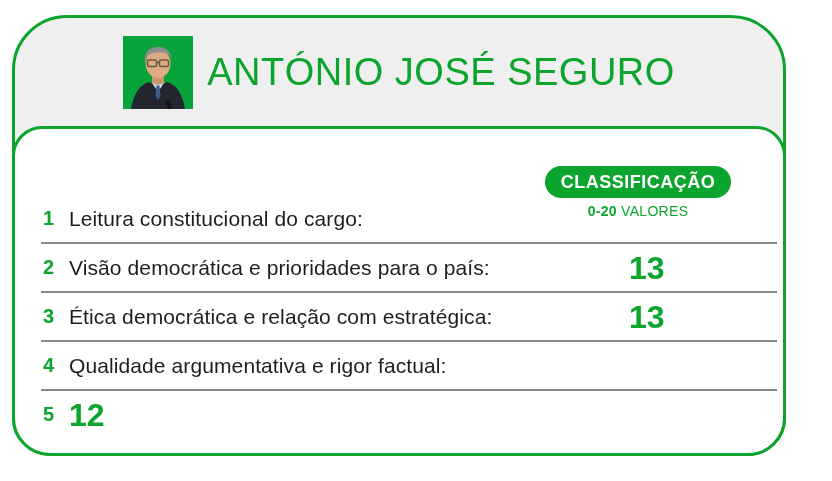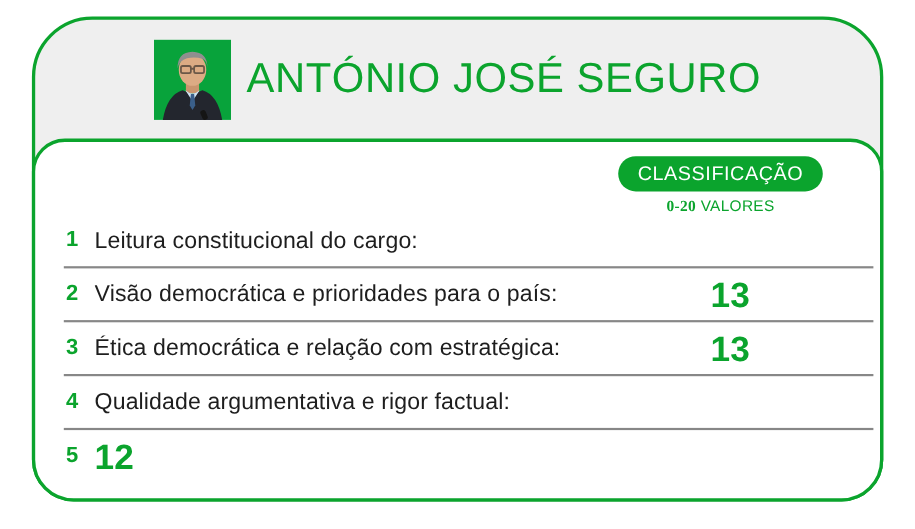--- a/index.html
+++ b/index.html
@@ -8,21 +8,21 @@
     --header_bg:#efefef;
     --text:#1e1e1e;
     --divider:#878787;
   }
   *{margin:0;padding:0;box-sizing:border-box;}
   html,body{background:#ffffff;}
   body{font-family:"Liberation Sans", sans-serif;}
   .page{position:relative;width:832px;height:481px;background:#ffffff;overflow:hidden;}
 
   .card{
-    position:absolute;left:29px;top:15px;width:774px;height:441px;
+    position:absolute;left:12px;top:15px;width:774px;height:441px;
     border:3px solid var(--green);
     border-radius:55px 55px 38px 38px;
     background:var(--header_bg);
   }
 
   .card-header{
     position:absolute;top:0;left:0;right:0;height:108px;
     display:flex;align-items:center;justify-content:center;gap:14px;
   }
   .photo{width:70px;height:73px;flex:0 0 auto;}
@@ -35,24 +35,24 @@
   .card-body{
     position:absolute;left:-3px;right:-3px;top:108px;bottom:-3px;
     background:#ffffff;border:3px solid var(--green);
     border-radius:30px 30px 38px 38px;
   }
 
   .classification{position:absolute;top:13px;right:52px;width:186px;text-align:center;}
   .pill{
     height:32px;line-height:32px;border-radius:20px;
     background:var(--green);color:#ffffff;
-    font-size:18px;font-weight:normal;letter-spacing:.5px;
+    font-size:18px;font-weight:bold;letter-spacing:.5px;margin-top:24px;
   }
   .scale{margin-top:5px;font-size:14px;color:var(--green);letter-spacing:.3px;}
-  .scale .b{font-weight:bold;font-family:Liberation Serif, serif;}
+  .scale .b{font-weight:bold;}
 
   .rows{position:absolute;top:66px;left:0;right:0;}
   .row{display:flex;align-items:center;height:47px;padding:0 8px 0 28px;}
   .num{width:26px;flex:0 0 auto;font-size:20px;font-weight:bold;color:var(--green);}
   .label{flex:1;font-size:21px;color:var(--text);letter-spacing:.1px;white-space:nowrap;overflow:hidden;}
   .score{width:146px;flex:0 0 auto;font-size:32px;font-weight:bold;color:var(--green);line-height:1;}
   .divider{height:2px;background:var(--divider);margin:0 6px 0 26px;}
 </style>
 </head>
 <body>

